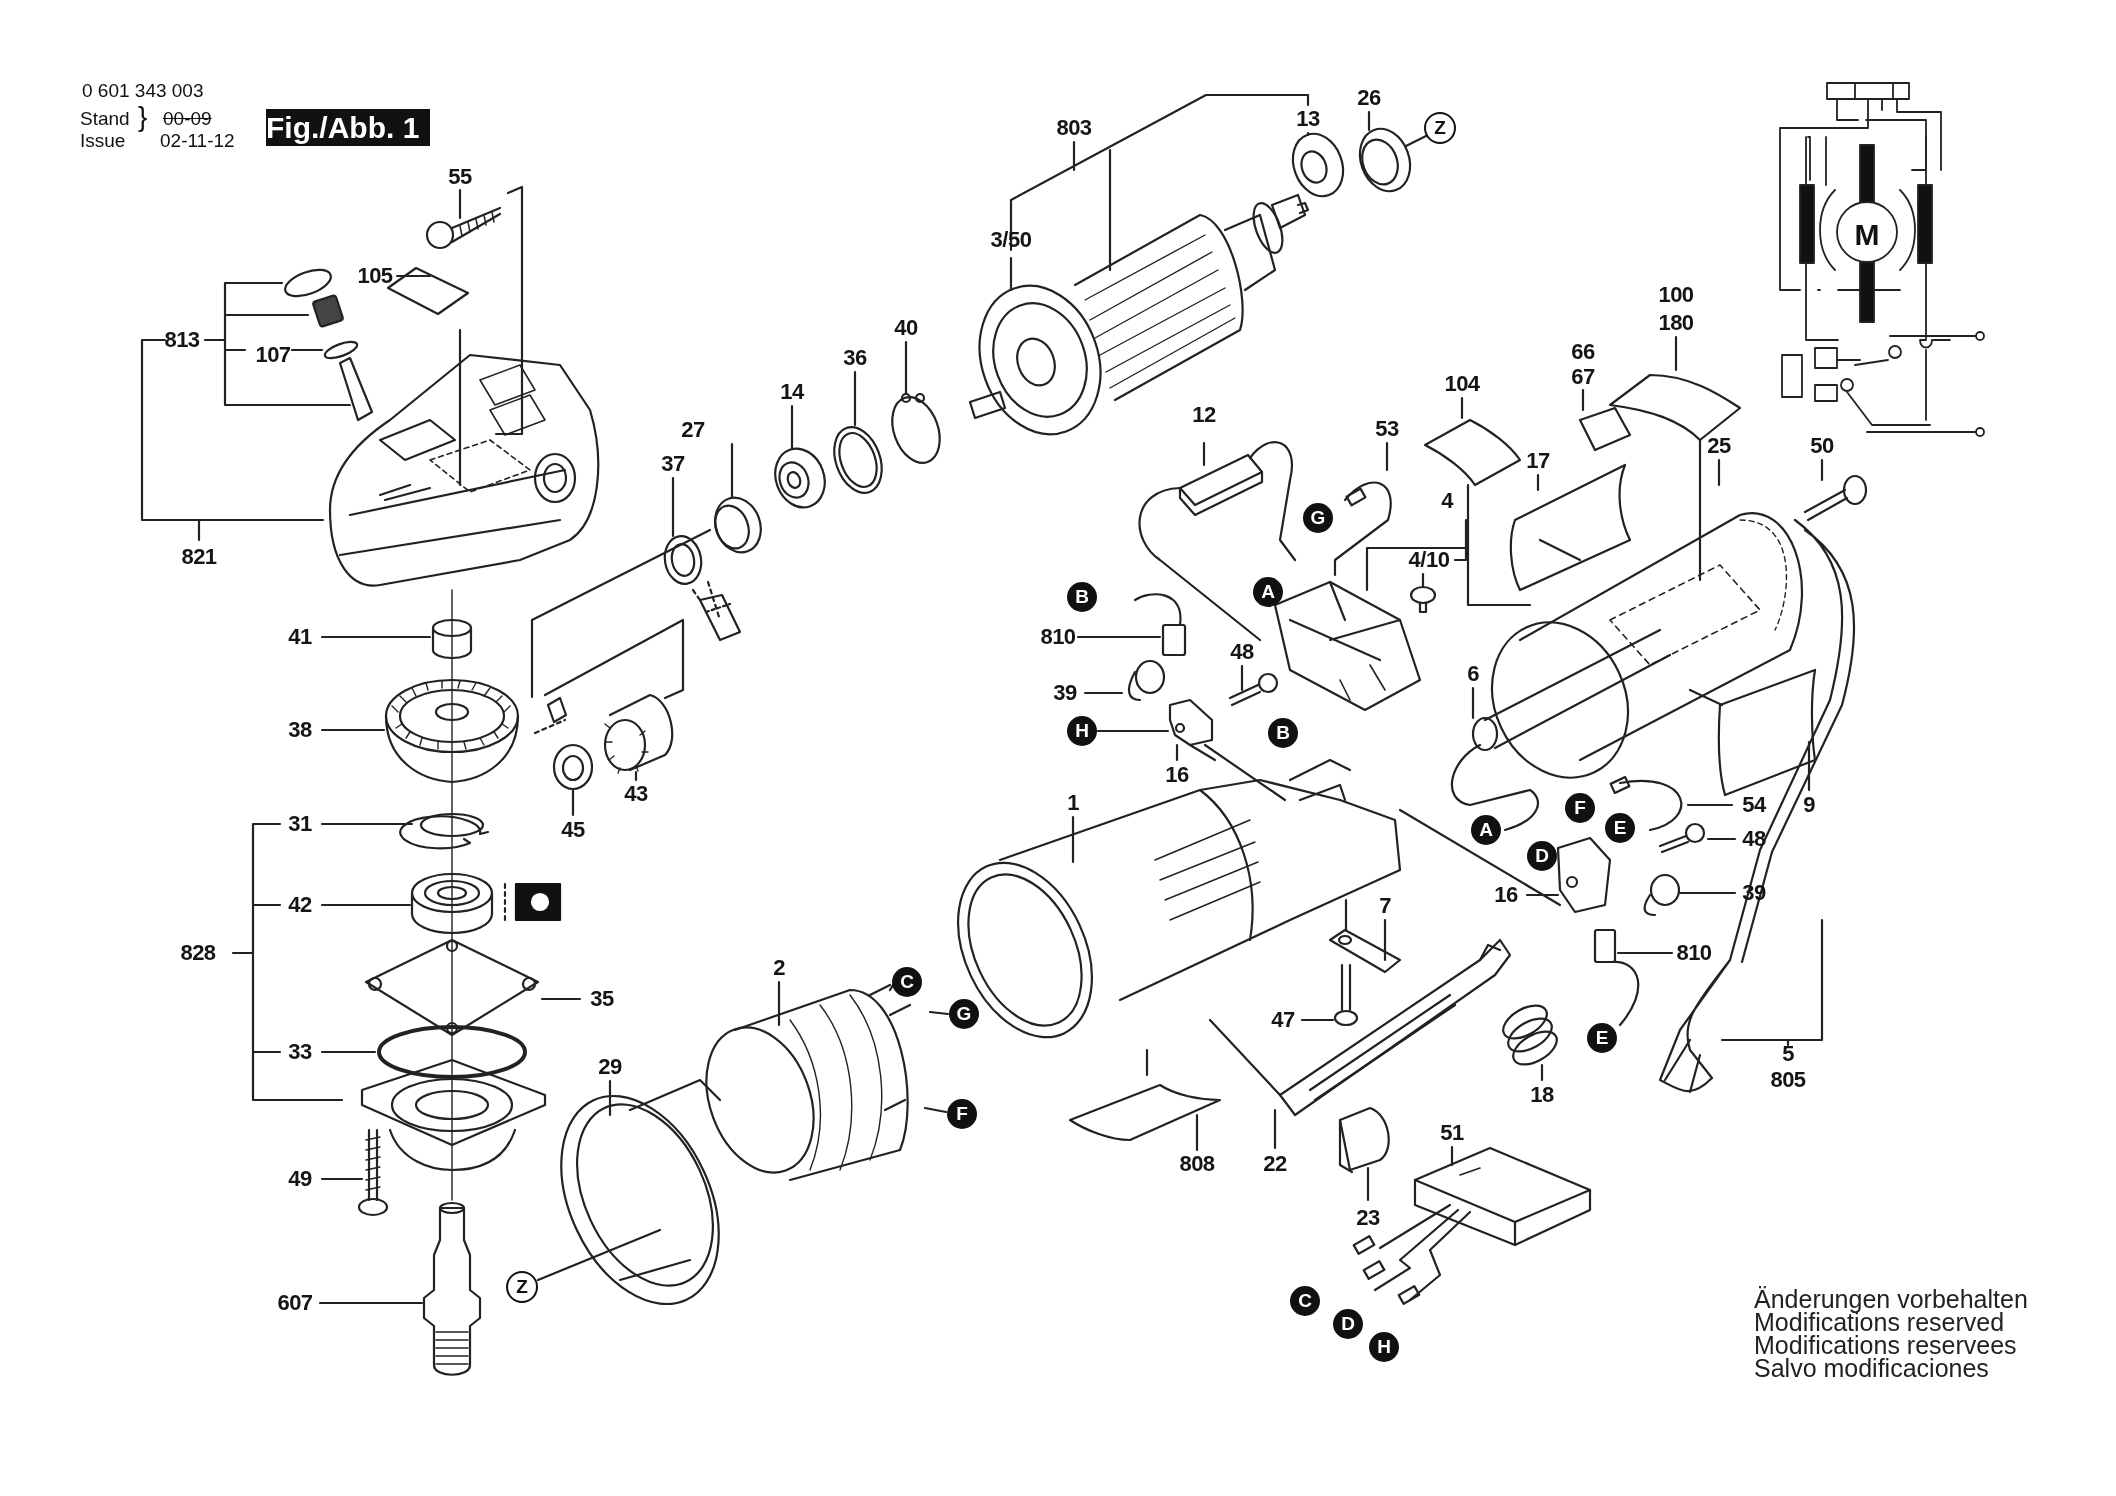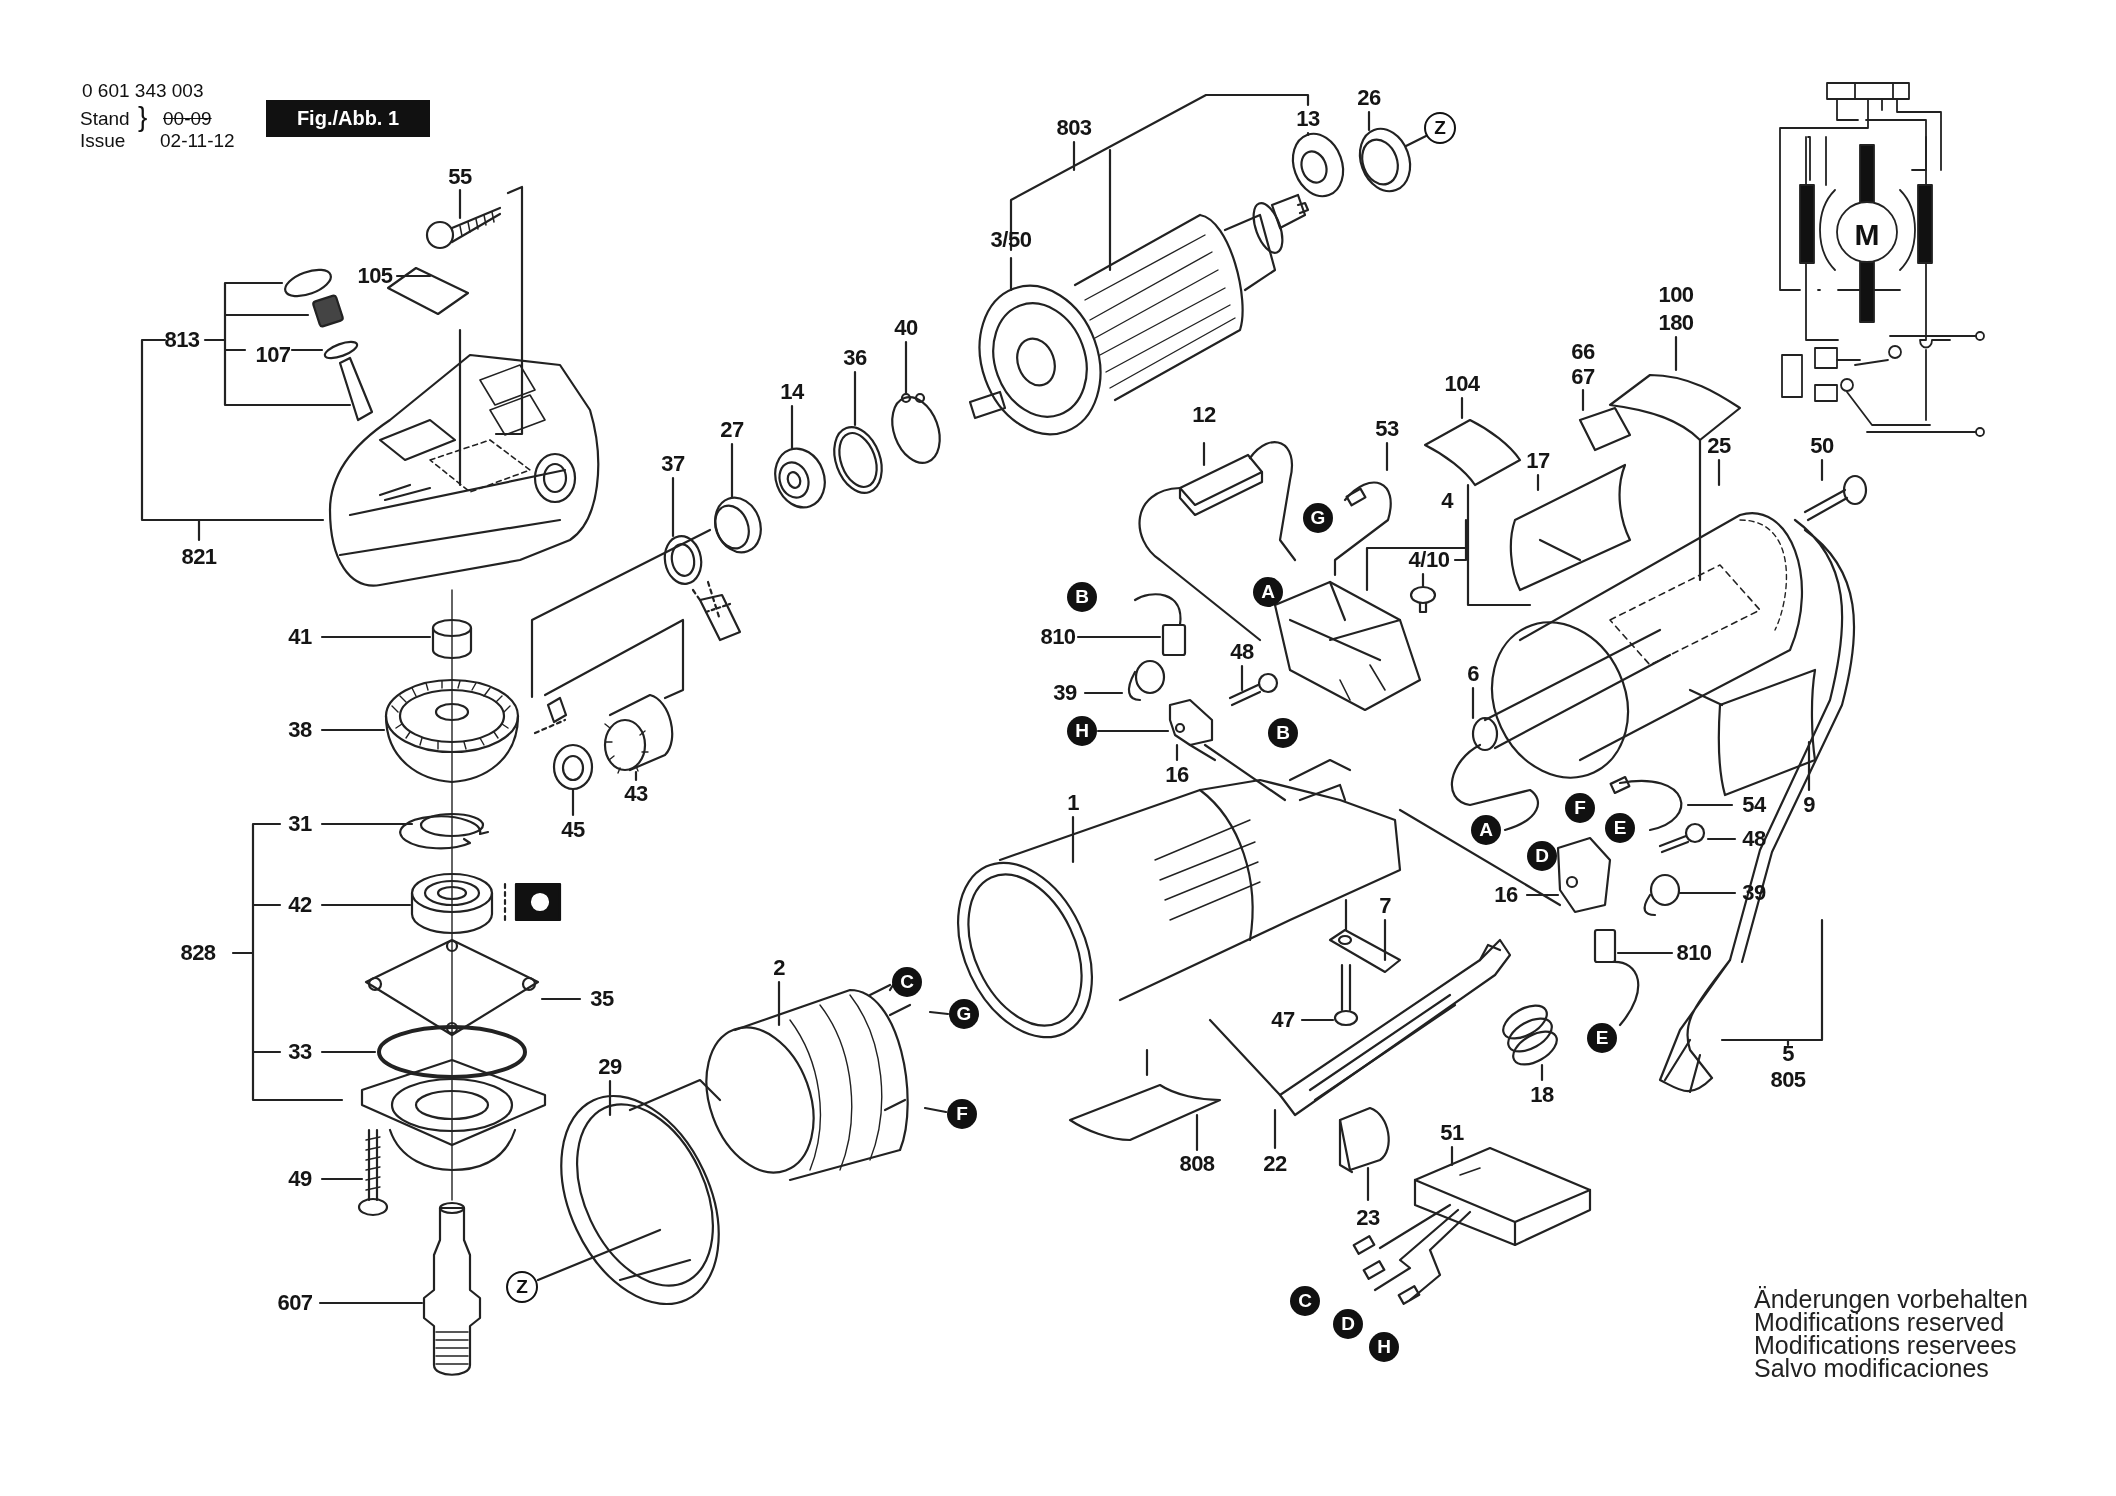--- a/index.html
+++ b/index.html
@@ -1,21 +1,21 @@
 <!DOCTYPE html>
 <html><head>
 <meta charset="utf-8">
 <style>
   html, body { margin:0; padding:0; background:#ffffff; }
   body { width:2116px; height:1496px; position:relative; overflow:hidden;
          font-family:"Liberation Sans", sans-serif; color:#111; }
   #diagram { position:absolute; left:0; top:0; width:2116px; height:1496px; }
   .hdr { position:absolute; font-size:19px; line-height:22px; color:#111; }
-  .figbox { position:absolute; left:266px; top:100px; width:164px; height:37px; background:#111;
-            color:#fff; font-weight:bold; font-size:20px; line-height:37px; text-align:center; }
+  .figbox { position:absolute; left:266px; top:109px; width:164px; height:37px; background:#111;
+            color:#fff; font-weight:bold; font-size:30px; line-height:37px; text-align:left; }
   .lbl { position:absolute; font-size:22px; font-weight:bold; color:#151515; white-space:nowrap;
          transform:translate(-50%,-50%); letter-spacing:-0.5px; }
   .badge { position:absolute; width:30px; height:30px; border-radius:50%; background:#111; color:#fff;
            font-weight:bold; font-size:19px; line-height:30px; text-align:center; transform:translate(-50%,-50%); }
   .badge.z { background:#fff; color:#111; border:2px solid #111; width:28px; height:28px; line-height:28px; }
   .notes { position:absolute; left:1754px; top:1288px; font-size:25px; line-height:23px; color:#222; }
 </style>
 </head>
 <body>
 
@@ -439,21 +439,21 @@
     <div class="lbl" style="left: 300px; top: 824px;">31</div>
     <div class="lbl" style="left: 300px; top: 905px;">42</div>
     <div class="lbl" style="left: 198px; top: 953px;">828</div>
     <div class="lbl" style="left: 602px; top: 999px;">35</div>
     <div class="lbl" style="left: 300px; top: 1052px;">33</div>
     <div class="lbl" style="left: 300px; top: 1179px;">49</div>
     <div class="lbl" style="left: 295px; top: 1303px;">607</div>
     <div class="lbl" style="left: 573px; top: 830px; text-align: right;">45</div>
     <div class="lbl" style="left: 636px; top: 794px;">43</div>
     <div class="lbl" style="left: 673px; top: 464px; text-align: right;">37</div>
-    <div class="lbl" style="left: 732px; top: 430px; text-align: center;">27</div>
+    <div class="lbl" style="left: 693px; top: 430px; text-align: center;">27</div>
     <div class="lbl" style="left: 792px; top: 392px;">14</div>
     <div class="lbl" style="left: 855px; top: 358px;">36</div>
     <div class="lbl" style="left: 906px; top: 328px;">40</div>
     <div class="lbl" style="left: 1011px; top: 240px;">3/50</div>
     <div class="lbl" style="left: 1074px; top: 128px;">803</div>
     <div class="lbl" style="left: 1308px; top: 119px;">13</div>
     <div class="lbl" style="left: 1369px; top: 98px;">26</div>
     <div class="lbl" style="left: 1204px; top: 415px;">12</div>
     <div class="lbl" style="left: 1387px; top: 429px;">53</div>
     <div class="lbl" style="left: 1462px; top: 384px;">104</div>

